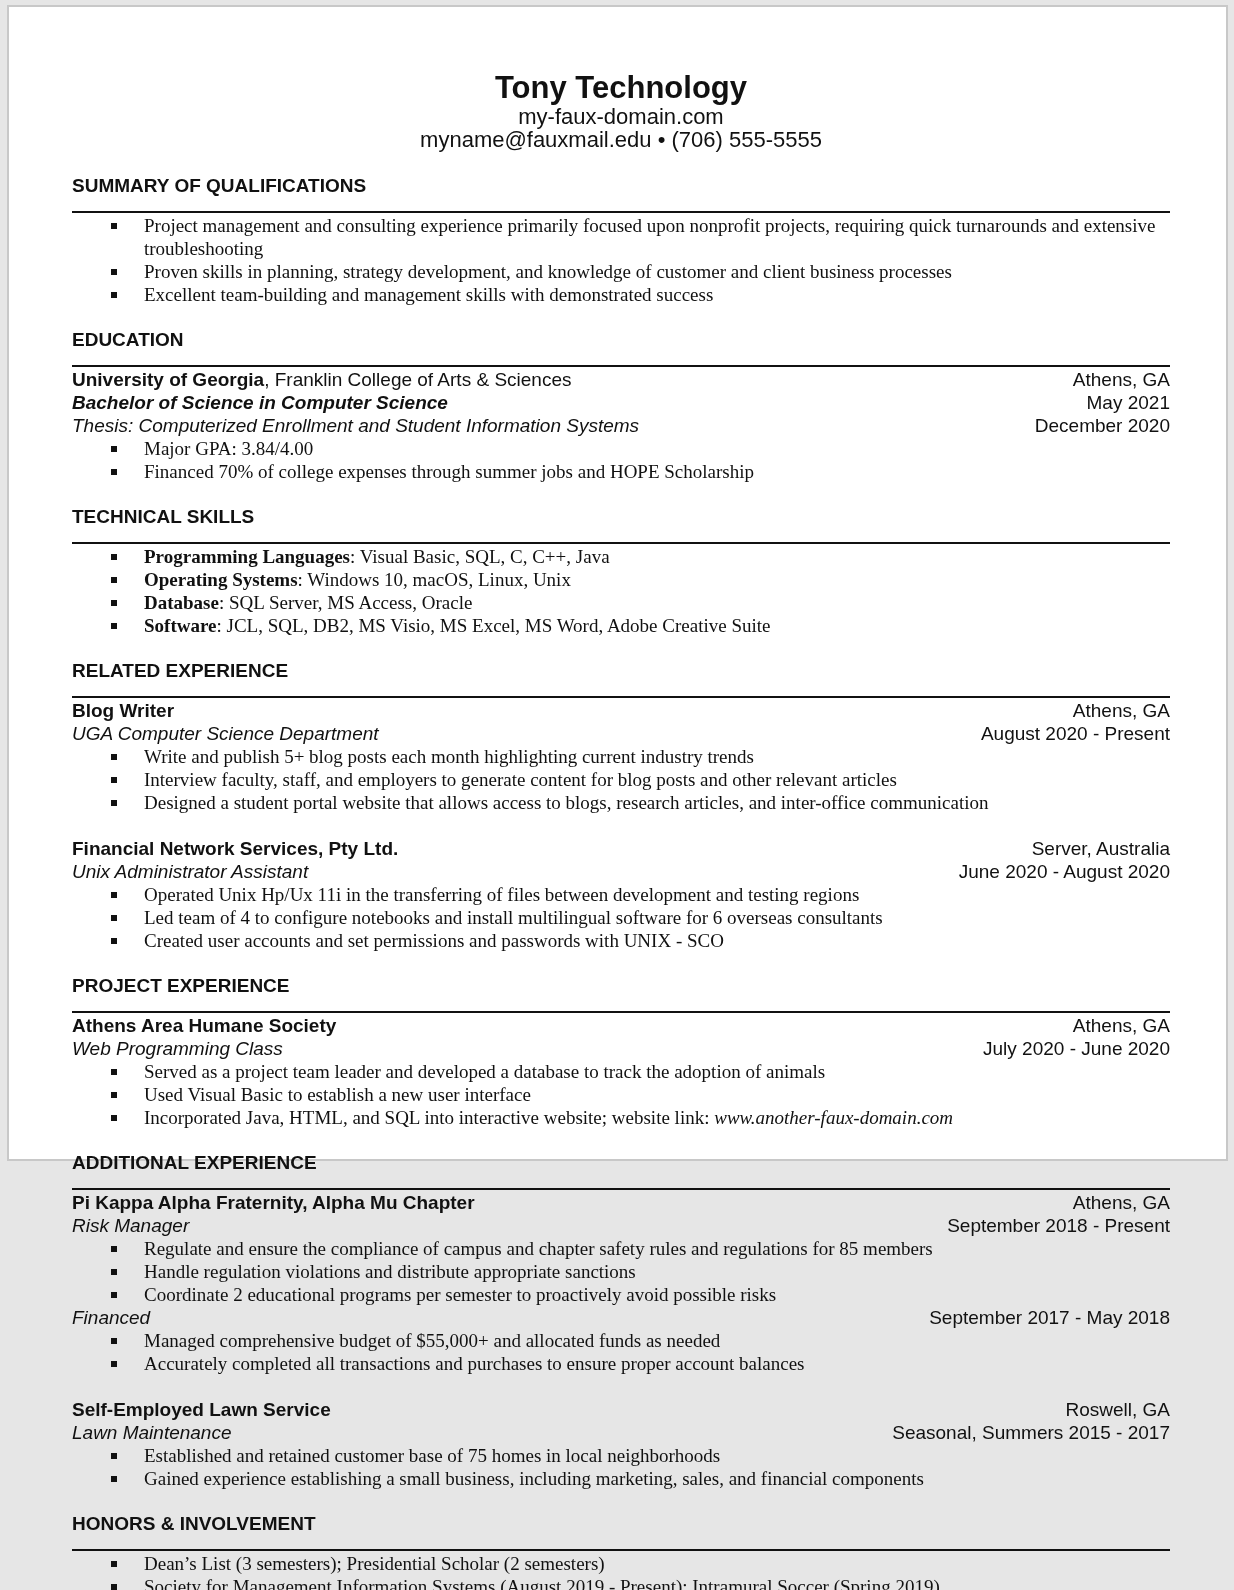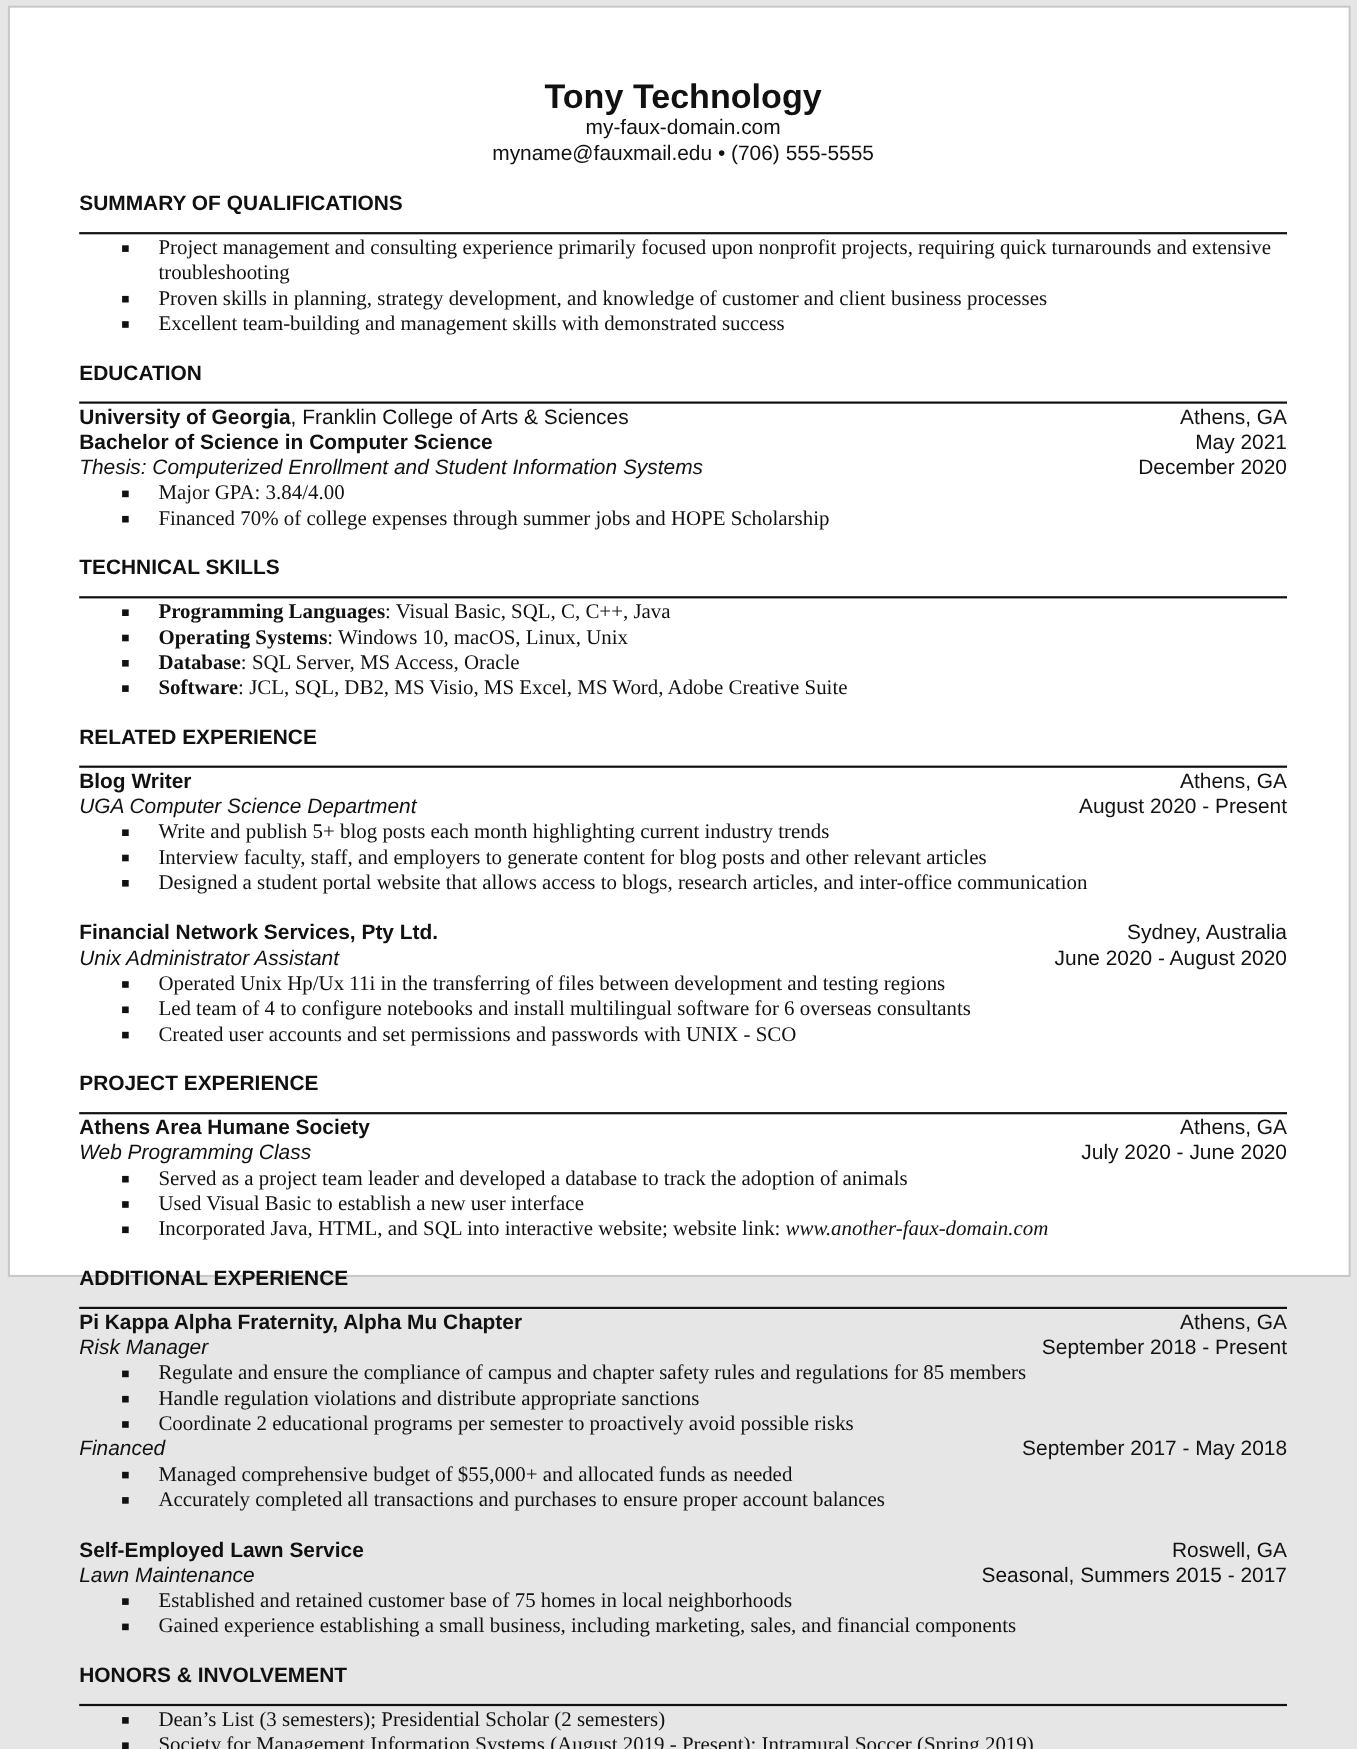--- a/index.html
+++ b/index.html
@@ -29,21 +29,21 @@
     }
     .name {
       text-align: center;
       font-weight: bold;
       font-size: 31px;
       line-height: 34px;
       margin: 0;
     }
     .contact {
       text-align: center;
-      font-size: 19px;
+      font-size: 22px;
       line-height: 23px;
     }
     .section { margin-top: 0; }
     .section-title {
       font-weight: bold;
       font-size: 19px;
       line-height: 22px;
       border-bottom: 2px solid #111;
       padding-bottom: 14px;
       margin-bottom: 1px;
@@ -51,21 +51,21 @@
     .row {
       display: flex;
       justify-content: space-between;
       font-size: 19px;
       line-height: 23px;
       white-space: nowrap;
     }
     .row .left, .row .right { display: block; }
     .b { font-weight: bold; }
     .i { font-style: italic; }
-    .bi { font-weight: bold; }
+    .bi { font-weight: bold; font-style: italic; }
     ul.bullets {
       list-style: none;
       margin: 0; padding: 0; font-family: Liberation Serif, serif;
     }
     ul.bullets li {
       position: relative;
       padding-left: 72px;
       font-size: 19px;
       line-height: 23px;
     }
@@ -158,21 +158,21 @@
           <li>Interview faculty, staff, and employers to generate content for blog posts and other relevant articles</li>
           <li>Designed a student portal website that allows access to blogs, research articles, and inter-office communication</li>
         </ul>
       </div>
 
       <div class="gap-s"></div>
 
       <div>
         <div class="row">
           <span class="left b">Financial Network Services, Pty Ltd.</span>
-          <span class="right">Sydney, Australia</span>
+          <span class="right">Server, Australia</span>
         </div>
         <div class="row">
           <span class="left i">Unix Administrator Assistant</span>
           <span class="right">June 2020 - August 2020</span>
         </div>
         <ul class="bullets">
           <li>Operated Unix Hp/Ux 11i in the transferring of files between development and testing regions</li>
           <li>Led team of 4 to configure notebooks and install multilingual software for 6 overseas consultants</li>
           <li>Created user accounts and set permissions and passwords with UNIX - SCO</li>
         </ul>

